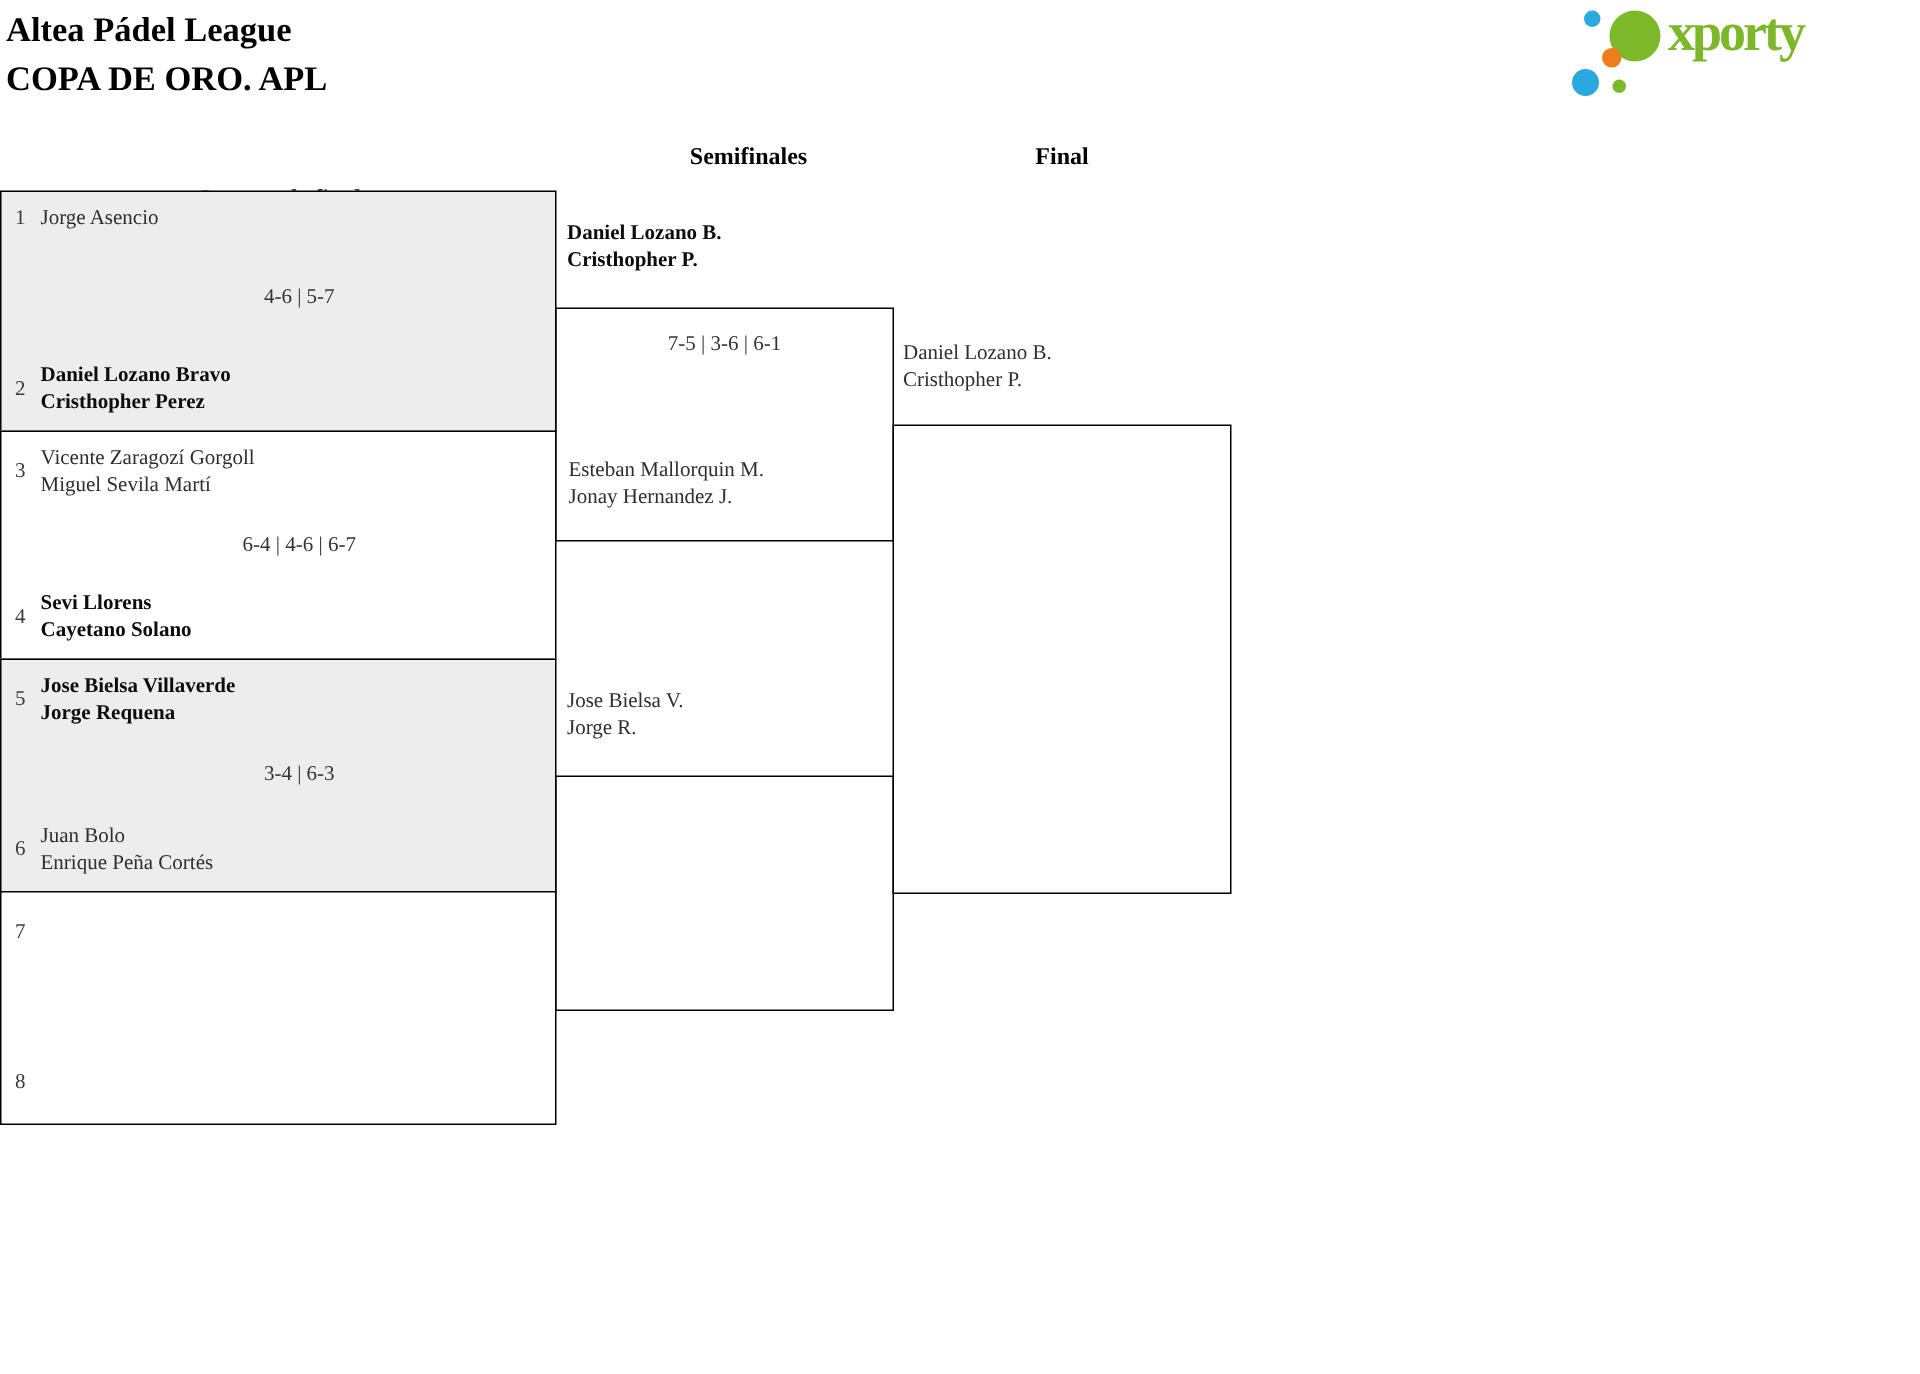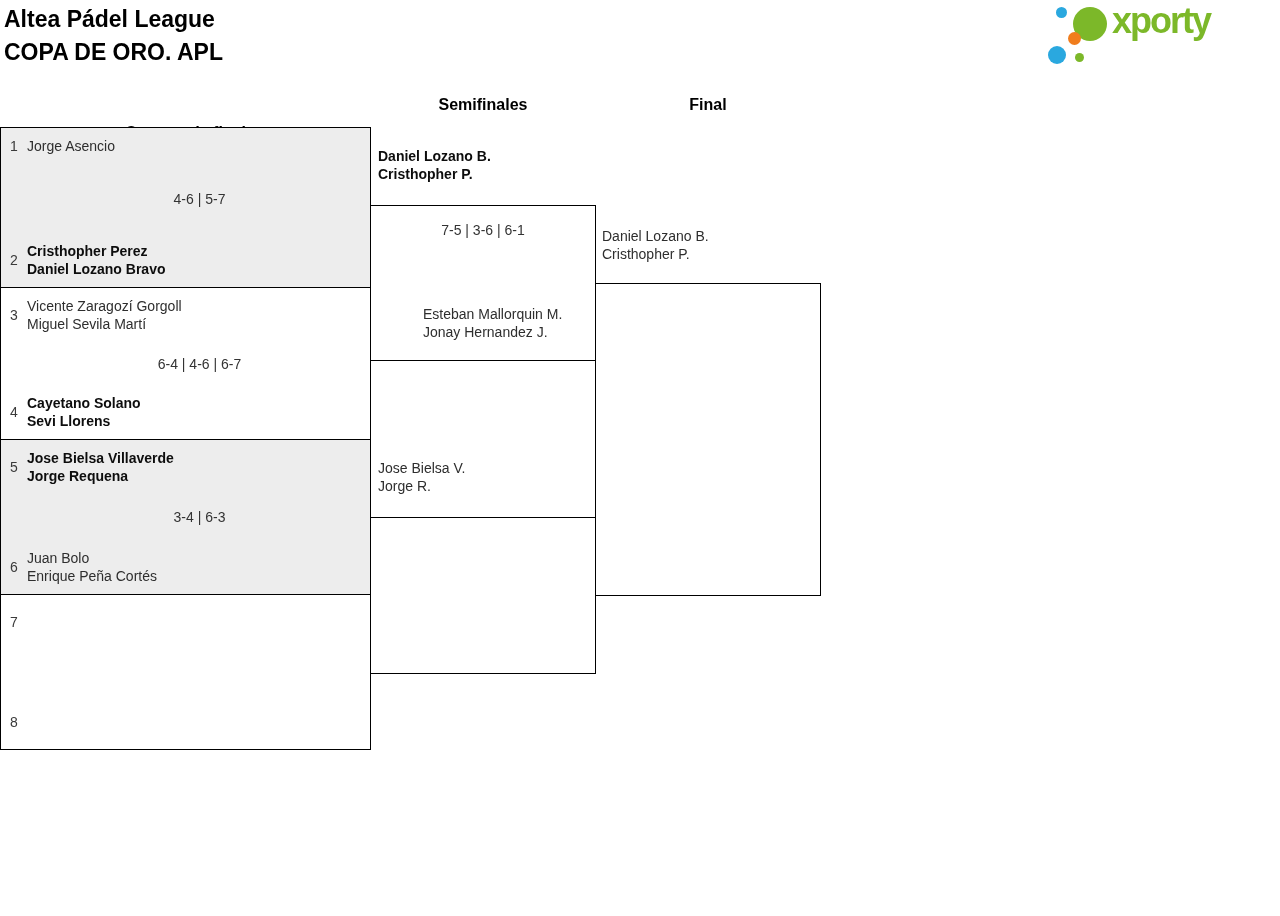--- a/index.html
+++ b/index.html
@@ -1,56 +1,56 @@
 <!DOCTYPE html>
 <html style="--match-shaded-bg: #ededed; --border: #000000; --logo-green: #7cb829; --logo-blue: #2aa8df; --logo-orange: #f07d1d;"><head>
 <meta charset="utf-8">
 <style>
   * { margin:0; padding:0; box-sizing:border-box; }
   html,body { background:#fff; }
   body { font-family:"Liberation Sans", sans-serif; }
-  .page { position:relative; width:1280px; height:916px; background:#fff; overflow:hidden; }
+  .page { position:relative; width:1280px; height:916px; background:#fff; overflow:hidden;font-family:Liberation Serif, serif; }
 
   
   .title-block { position:absolute; left:4px; top:3px; }
   .title-line { font-size:23px; font-weight:bold; color:#000; line-height:33px; white-space:nowrap; }
 
   
   .logo { position:absolute; top:4px; left:1048px; width:230px; height:68px; }
   .logo-icon { position:absolute; left:0; top:0; width:62px; height:66px; }
   .dot { position:absolute; border-radius:50%; }
   .dot-blue-sm   { width:11px; height:11px; left:8px;  top:3px;  background:var(--logo-blue); }
   .dot-green-lg  { width:34px; height:34px; left:25px; top:3px;  background:var(--logo-green); }
   .dot-orange    { width:13px; height:13px; left:20px; top:28px; background:var(--logo-orange); }
   .dot-blue-md   { width:18px; height:18px; left:0px;  top:42px; background:var(--logo-blue); }
   .dot-green-sm  { width:9px;  height:9px;  left:27px; top:49px; background:var(--logo-green); }
   .logo-text { position:absolute; left:64px; top:-4px; font-size:36px; font-weight:bold;
                letter-spacing:-2px; color:var(--logo-green); }
 
   
   .col-header { position:absolute; top:96px; text-align:center; font-size:16px; font-weight:bold; color:#000; }
   .col-qf { left:0; width:371px;margin-top:28px; }
-  .col-sf { left:370px; width:226px; }
+  .col-sf { left:386px; width:226px; }
   .col-f  { left:595px; width:226px; }
 
   
   .match { position:absolute; left:0; width:371px; border:1px solid var(--border);
            display:flex; flex-direction:column; justify-content:space-between; padding:9px 0; background:#fff; }
   .match.shaded { background:var(--match-shaded-bg); }
   .team-row { display:flex; align-items:center; }
   .seed { width:26px; padding-left:9px; font-size:14px; color:#3a3a3a; flex:none; }
   .team-names { flex:1; }
   .tl { display:block; font-size:14px; line-height:18px; height:18px; color:#2e2e2e; white-space:nowrap; }
   .winner .tl { font-weight:bold; color:#0d0d0d; }
   .score { text-align:center; font-size:14px; color:#333; height:18px; line-height:18px;padding-left:28px; }
 
   
   .round-box { position:absolute; border:1px solid var(--border); background:transparent; }
   .box-score { text-align:center; font-size:14px; color:#333; margin-top:15px; height:18px; line-height:18px; }
-  .box-bottom-label { position:absolute; left:8px; bottom:19px;margin-left:44px; }
+  .box-bottom-label { position:absolute; left:8px; bottom:19px; }
   .floating-label { position:absolute; }
 </style>
 </head>
 <body>
 
 <div class="page">
 
   <div class="title-block">
     <div class="title-line">Altea Pádel League</div>
     <div class="title-line">COPA DE ORO. APL</div>
@@ -75,40 +75,40 @@
     <div class="team-row">
       <span class="seed">1</span>
       <span class="team-names">
         <span class="tl">Jorge Asencio</span>
       </span>
     </div>
     <div class="score">4-6 | 5-7</div>
     <div class="team-row winner">
       <span class="seed">2</span>
       <span class="team-names">
+        <span class="tl">Daniel Lozano Bravo</span>
         <span class="tl">Cristhopher Perez</span>
-        <span class="tl">Daniel Lozano Bravo</span>
       </span>
     </div>
   </div>
 
   <div class="match" style="top:287px; height:153px;">
     <div class="team-row">
       <span class="seed">3</span>
       <span class="team-names">
         <span class="tl">Vicente Zaragozí Gorgoll</span>
         <span class="tl">Miguel Sevila Martí</span>
       </span>
     </div>
     <div class="score">6-4 | 4-6 | 6-7</div>
     <div class="team-row winner">
       <span class="seed">4</span>
       <span class="team-names">
+        <span class="tl">Sevi Llorens</span>
         <span class="tl">Cayetano Solano</span>
-        <span class="tl">Sevi Llorens</span>
       </span>
     </div>
   </div>
 
   <div class="match shaded" style="top:439px; height:156px;">
     <div class="team-row winner">
       <span class="seed">5</span>
       <span class="team-names">
         <span class="tl">Jose Bielsa Villaverde</span>
         <span class="tl">Jorge Requena</span>

